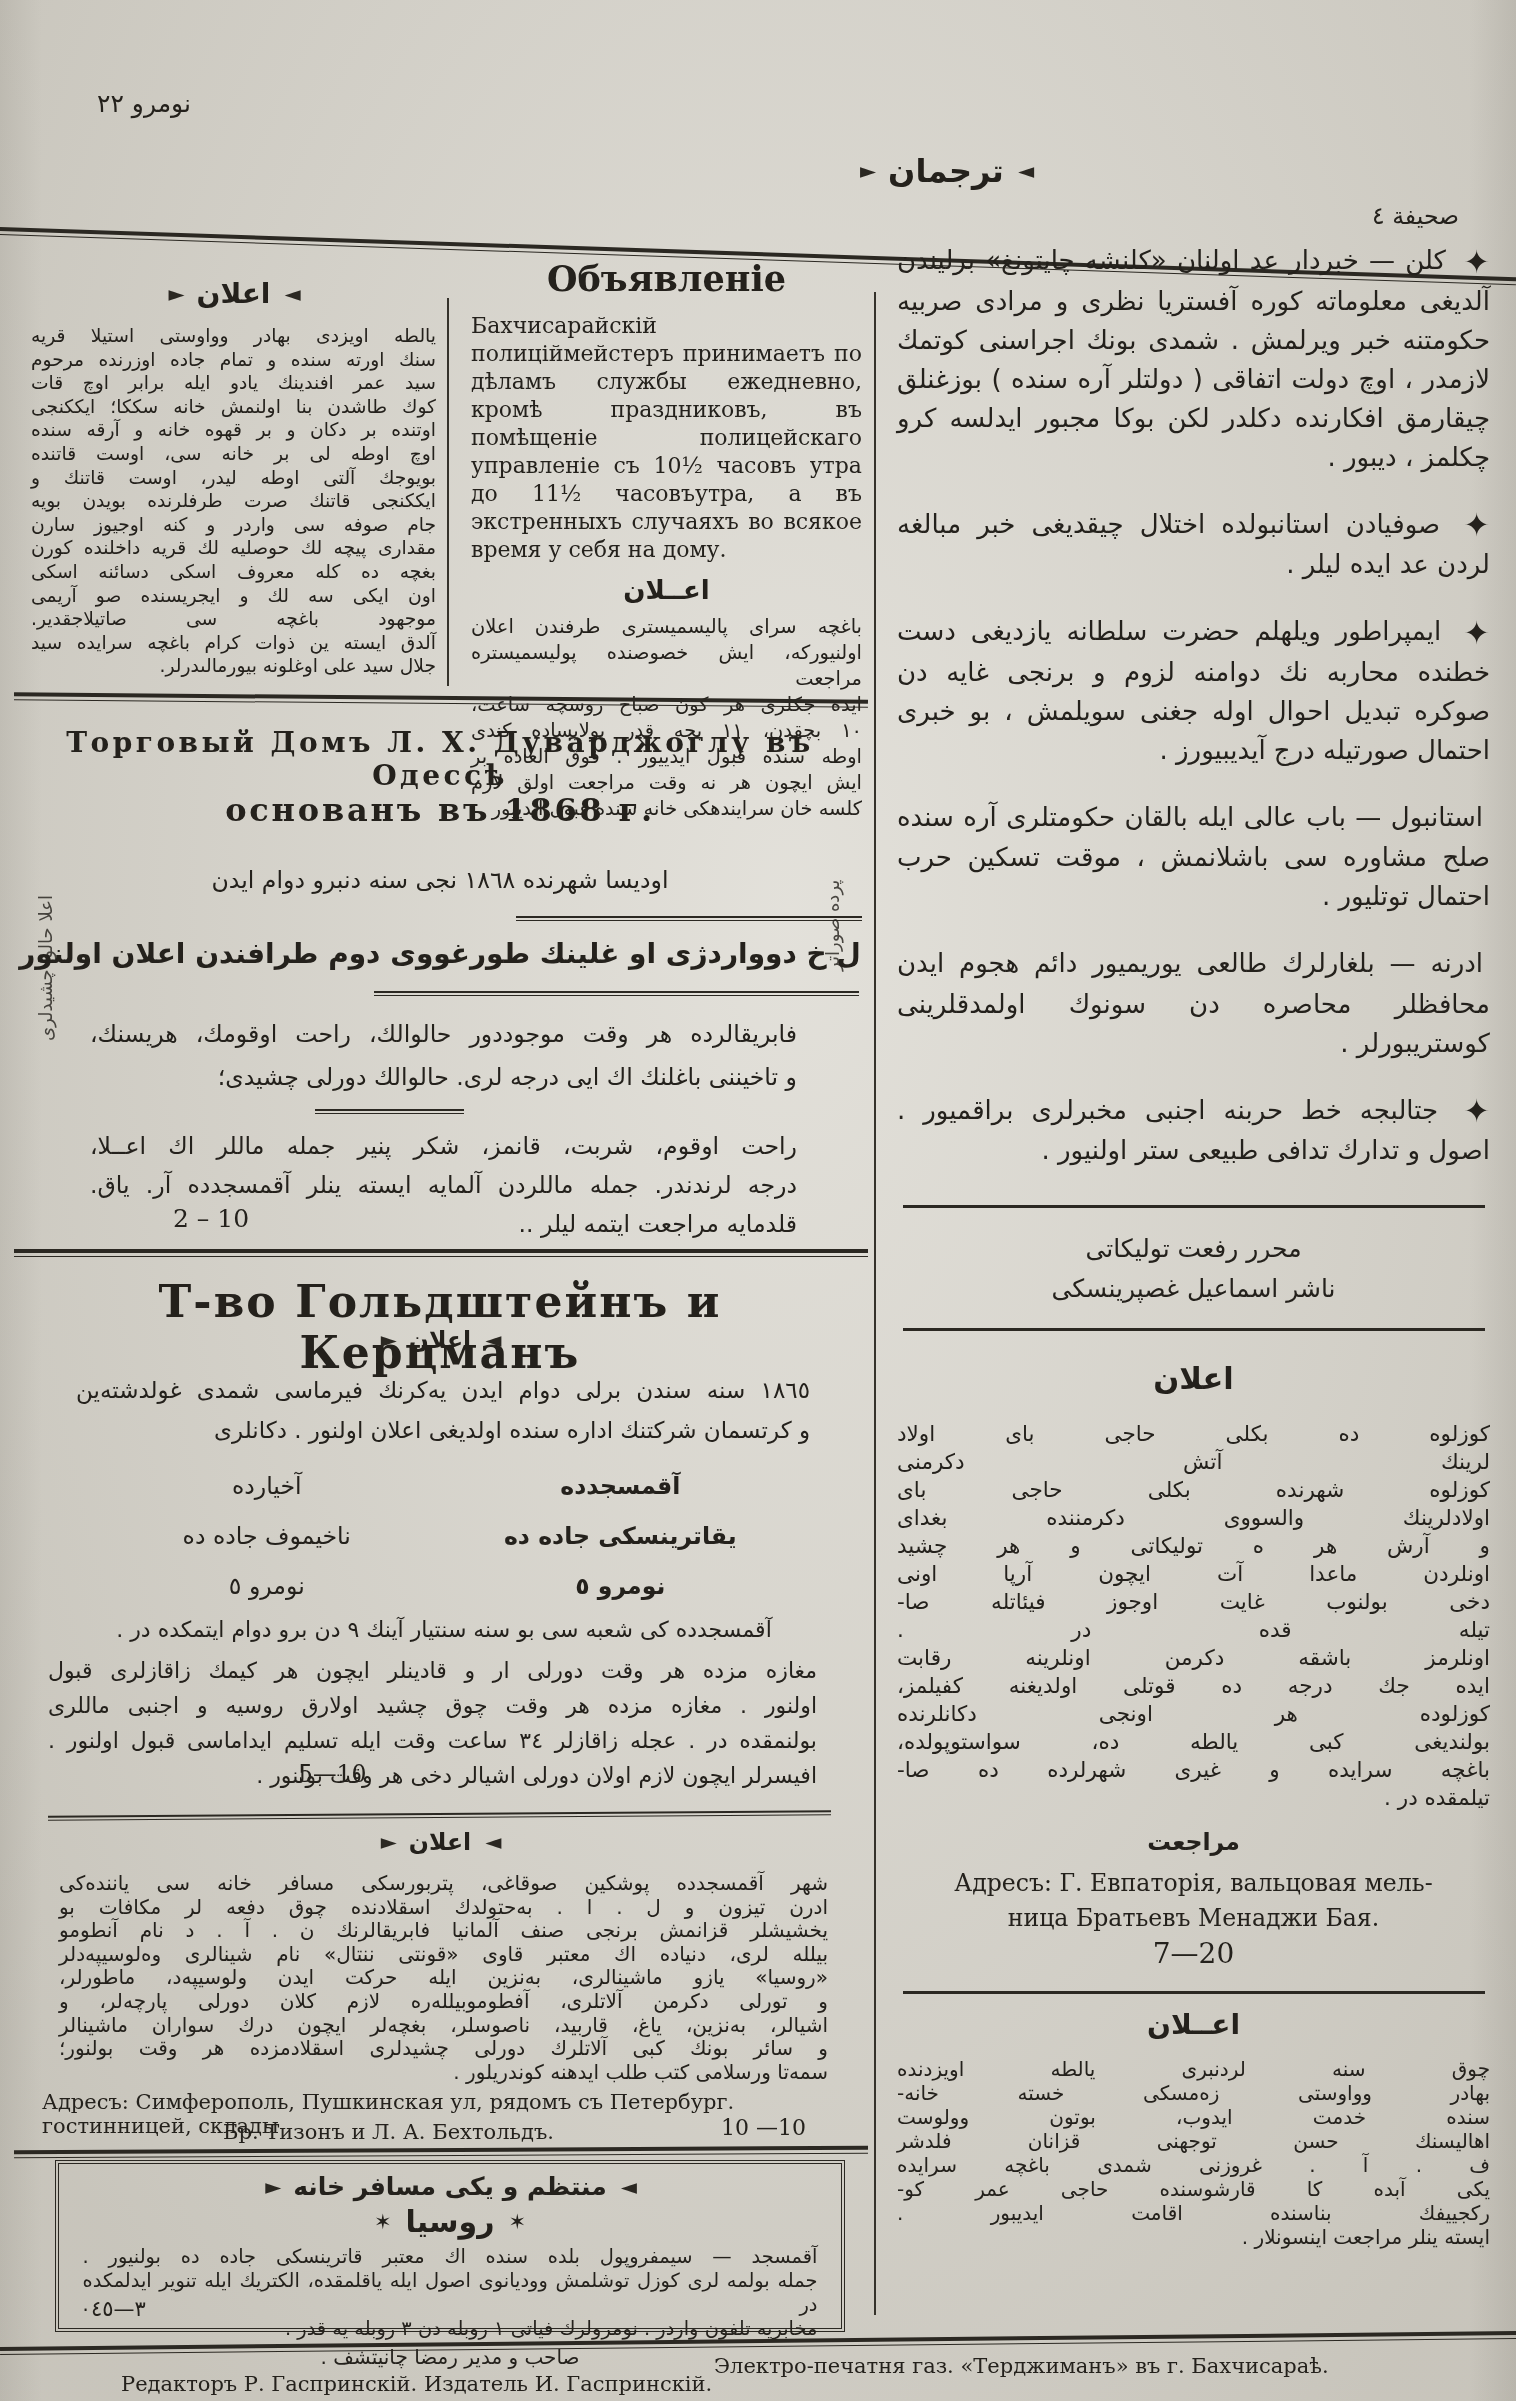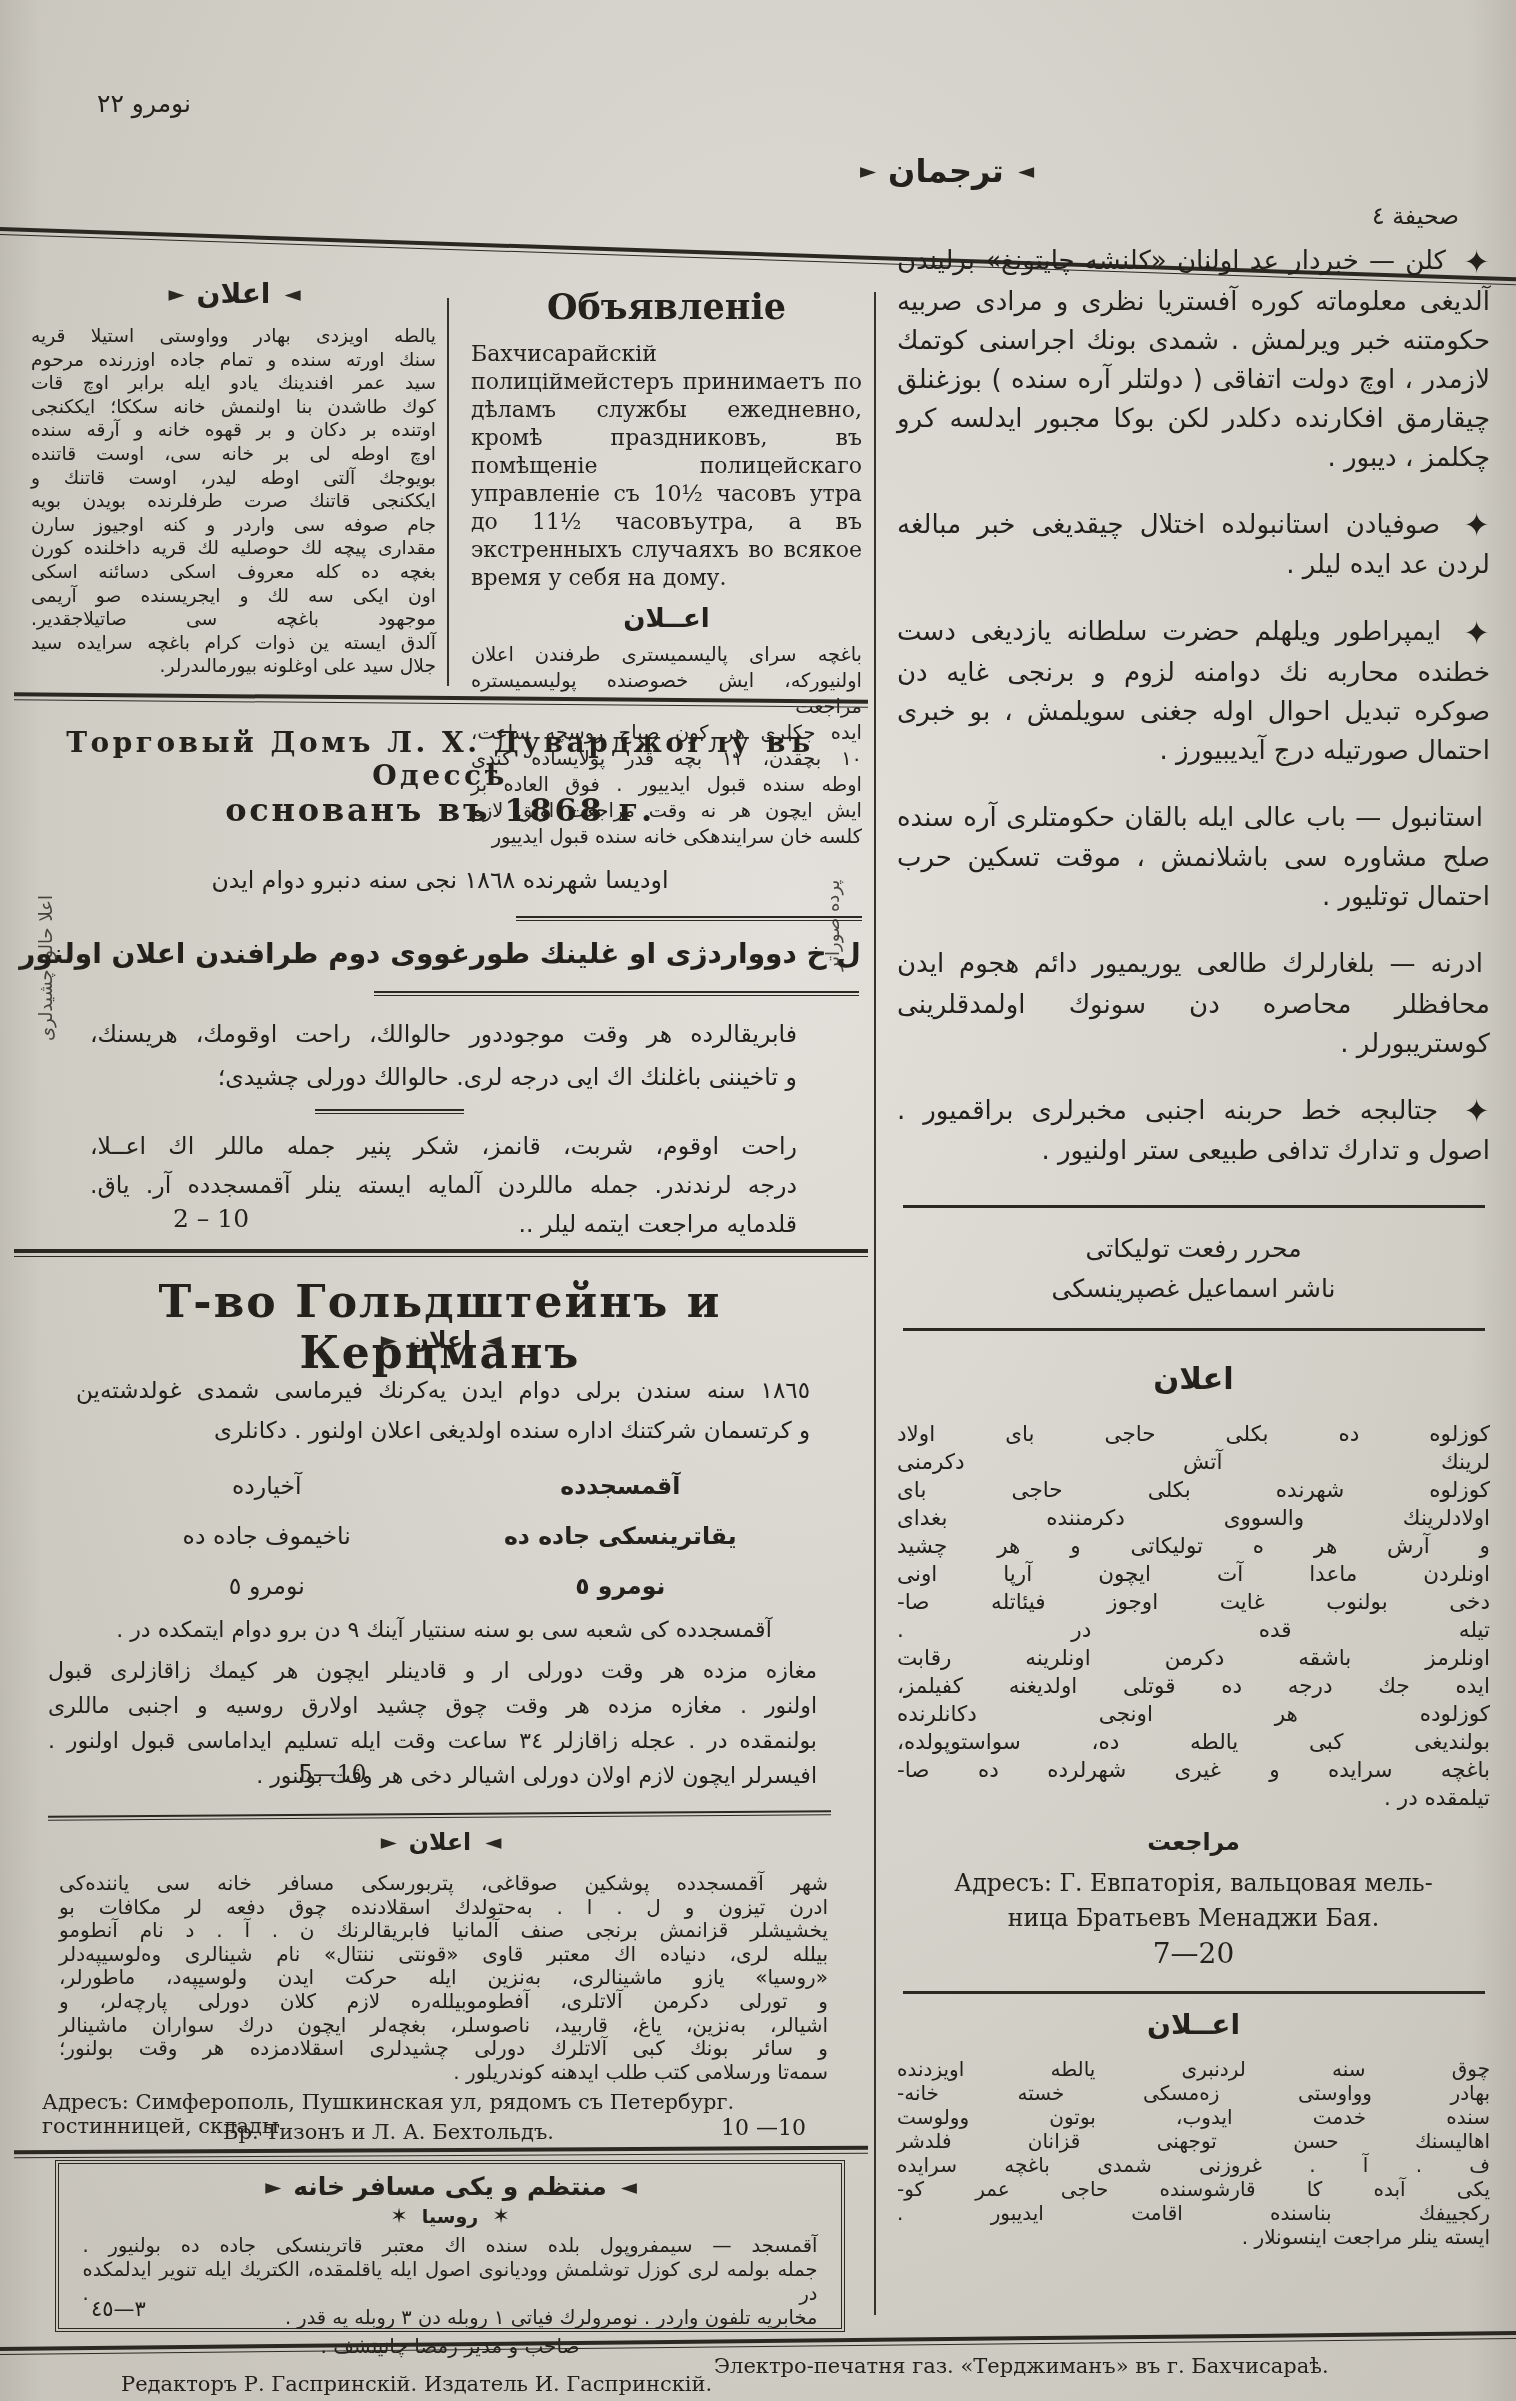--- a/index.html
+++ b/index.html
@@ -73,21 +73,21 @@
         <span class="line">جام صوفه سى واردر و كنه اوجيوز سارن</span>
         <span class="line">مقدارى پيچه لك حوصليه لك قريه داخلنده كورن</span>
         <span class="line">بغچه ده كله معروف اسكى دسائنه اسكى</span>
         <span class="line">اون ايكى سه لك و ايجريسنده صو آريمى</span>
         <span class="line">موجهود باغچه سى صاتيلاجقدير.</span>
         <span class="line">آلدق ايسته ين ذوات كرام باغچه سرايده سيد</span>
         <span class="line">جلال سيد على اوغلونه بيورمالىدرلر.</span>
       </div>
   </section>
 
-  <section class="abs" style="left:471px;top:258px;width:391px;margin-top:28px;">
+  <section class="abs" style="left:471px;top:258px;width:391px;">
     <div class="ru b center" style="font-size:35px;">Объявленіе</div>
     <p class="ru just" style="font-size:22px;line-height:28px;margin:12.5px 0 0;">Бахчисарайскій полиціймейстеръ принимаетъ по дѣламъ службы ежедневно, кромѣ праздниковъ, въ помѣщеніе полицейскаго управленіе съ 10½ часовъ утра до 11½ часовъутра, а въ экстренныхъ случаяхъ во всякое время у себя на дому.</p>
     <div class="ar b center" style="font-size:26px;margin-top:11px;">اعــلان</div>
     <div class="ar linelist" style="font-size:19.4px;line-height:26px;margin-top:9.7px;">
         <span class="line">باغچه سراى پاليسميسترى طرفندن اعلان</span>
         <span class="line">اولنيوركه، ايش خصوصنده پوليسميستره مراجعت</span>
         <span class="line">ايده جكلرى هر كون صباح روسچه ساعت،</span>
         <span class="line">١٠ بچقدن، ١١ بچه قدر پولايساده كندى</span>
         <span class="line">اوطه سنده قبول ايدييور . فوق العاده بر</span>
         <span class="line">ايش ايچون هر نه وقت مراجعت اولق لازم</span>
@@ -181,21 +181,21 @@
 
   <div class="hrT" style="left:14px;top:2148px;width:854px;transform:rotate(-.3deg);"></div>
   <section class="abs box" style="left:55px;top:2160px;width:790px;height:172px;padding:8.3px 23.6px;box-sizing:border-box;">
     <div class="ornrow">
       <span class="arrow">►</span>
       <span class="ar b" style="font-size:25px;">منتظم و يكى مسافر خانه</span>
       <span class="arrow">◄</span>
     </div>
     <div class="ornrow" style="margin-top:2.8px;">
       <span class="star">✶</span>
-      <span class="ar b" style="font-size:19px;">روسيا</span>
+      <span class="ar b" style="font-size:30px;">روسيا</span>
       <span class="star">✶</span>
     </div>
     <div class="ar linelist" style="font-size:19.4px;line-height:24px;margin-top:5.5px;">
         <span class="line">آقمسجد — سيمفروپول بلده سنده اك معتبر قاترينسكى جاده ده بولنيور .</span>
         <span class="line">جمله بولمه لرى كوزل توشلمش ووديانوى اصول ايله ياقلمقده،  الكتريك  ايله تنوير ايدلمكده در .</span>
         <span class="line">مخابريه تلفون واردر .  نومرولرك فياتى ١ روبله دن ٣ روبله يه قدر .</span>
       </div>
     <div class="ar center" style="font-size:20px;margin-top:4.2px;">صاحب و مدير رمضا چانيتشف .</div>
     <div class="abs ar" style="left:32px;bottom:7px;font-size:21px;">٣—٤٥</div>
   </section>

